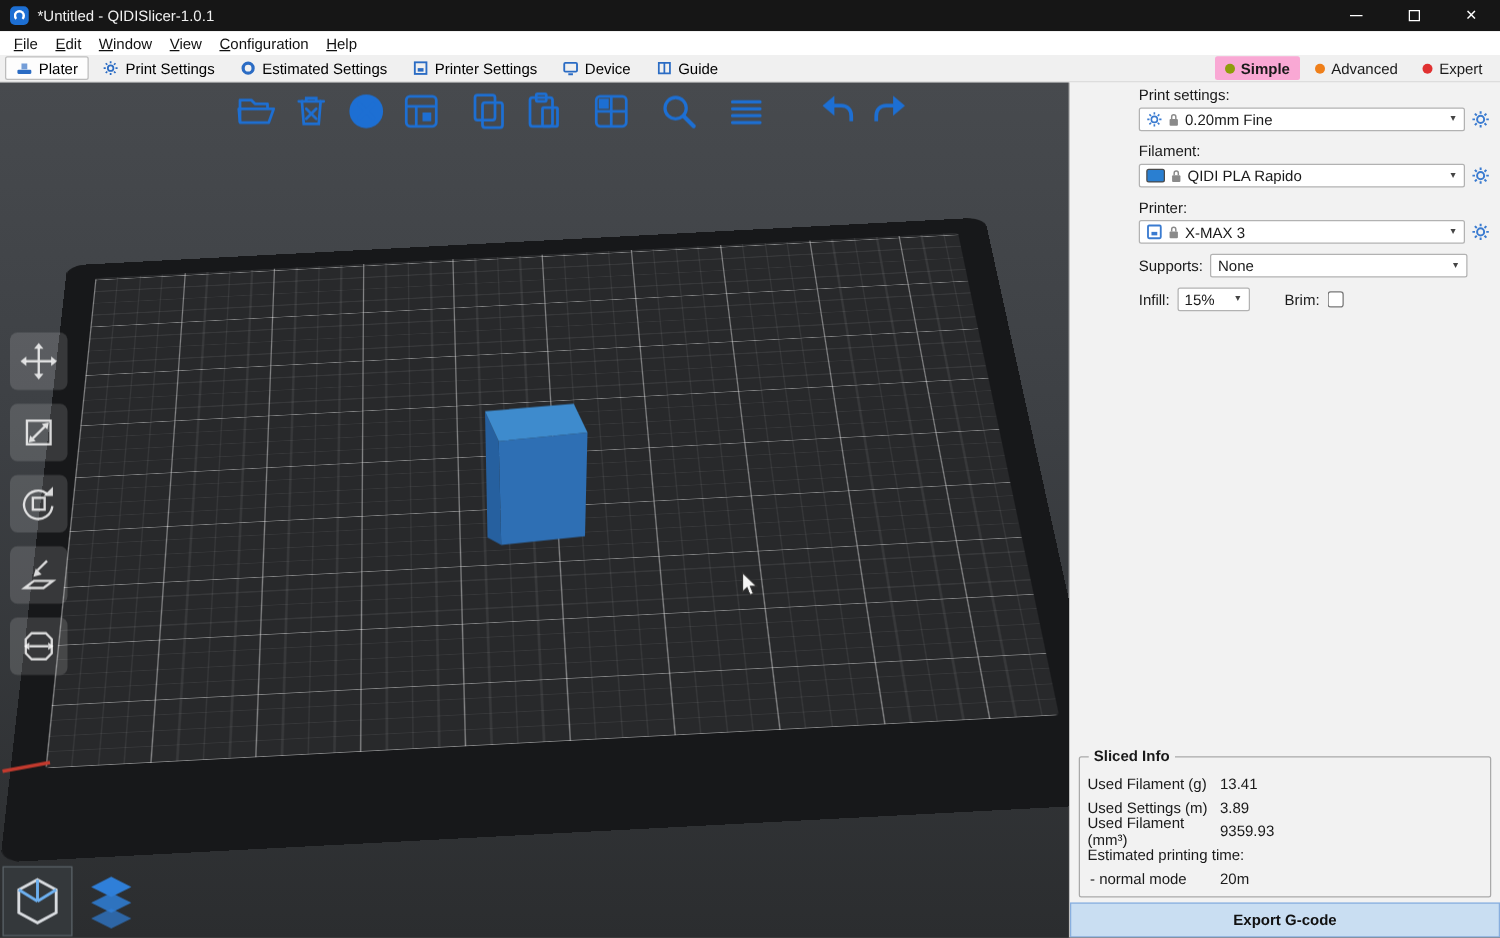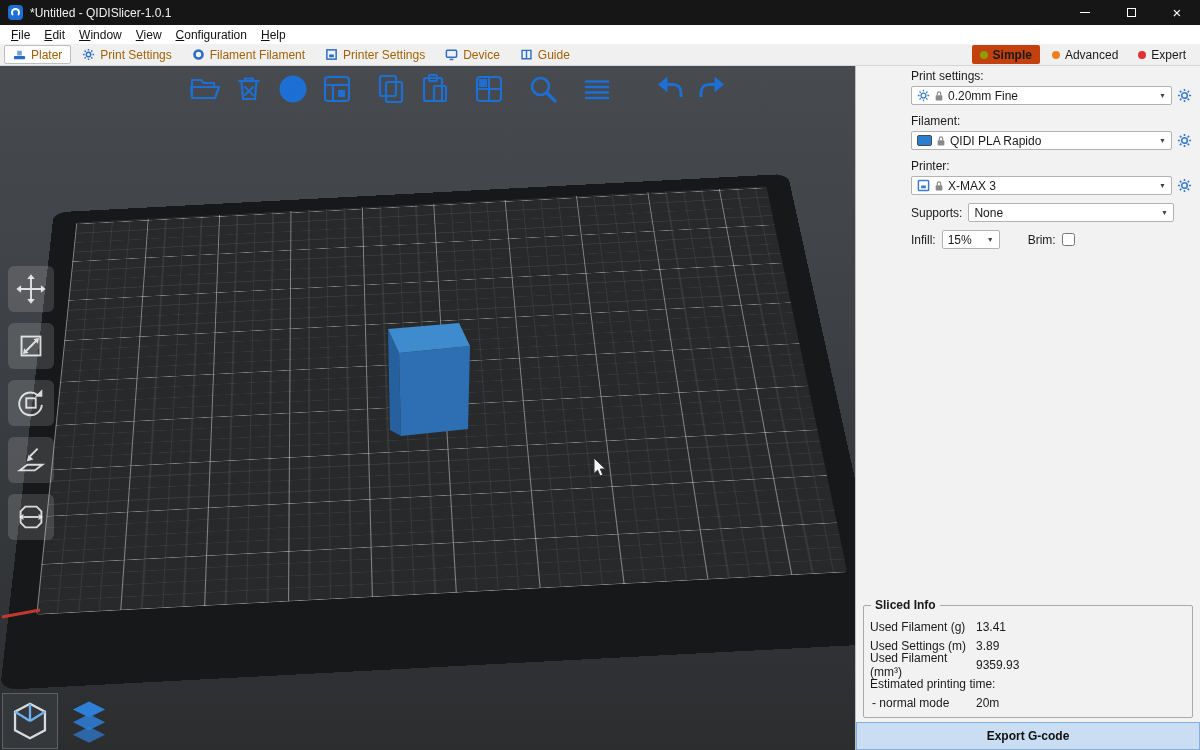--- a/index.html
+++ b/index.html
@@ -18,21 +18,21 @@
   .glyph-max { width:9px; height:9px; border:1px solid #fff; display:block; }
   .glyph-close { font-size:15px; line-height:1; }
 
   
   .menubar { flex:0 0 19px; background:#fff; display:flex; align-items:center; padding-left:4px; }
   .menu-item { display:inline-block; padding:1px 7px; color:#111; cursor:default; }
   .menu-item::first-letter { text-decoration:underline; }
 
   
   .tabbar { flex:0 0 22px; background:#f0f0f0; border-bottom:1px solid #d6d6d6; display:flex; align-items:center; padding:0 4px; }
-  .tab { display:flex; align-items:center; gap:5px; padding:2px 8px; height:19px; color:#a16207; border:1px solid transparent; border-radius:2px; margin-right:2px;justify-content:space-between; }
+  .tab { display:flex; align-items:center; gap:5px; padding:2px 8px; height:19px; color:#000000; border:1px solid transparent; border-radius:2px; margin-right:2px;justify-content:space-between; }
   .tab.active { background:#fdfdfd; border-color:#bdbdbd; }
   .tab svg { width:13px; height:13px; color:#2b6cc4; display:block; }
   .modes { margin-left:auto; display:flex; align-items:center; gap:4px; padding-right:2px; }
   .mode { display:flex; align-items:center; gap:5px; padding:2px 8px; height:19px; border-radius:2px; color:#1a1a1a; }
   .mode.active { font-weight:bold; }
   .mode-dot { width:8px; height:8px; border-radius:50%; flex:0 0 8px; }
 
   
   .content { flex:1; display:flex; min-height:0; }
 
@@ -144,21 +144,21 @@
       <svg viewBox="0 0 14 14" fill="none" stroke="currentColor" stroke-width="1.5">
           <circle cx="7" cy="7" r="2.4"></circle>
           <path d="M7 1v1.8M7 11.2V13M1 7h1.8M11.2 7H13M2.8 2.8l1.3 1.3M9.9 9.9l1.3 1.3M11.2 2.8L9.9 4.1M4.1 9.9l-1.3 1.3"></path>
         </svg>
       <span>Print Settings</span>
     </div>
     <div class="tab">
       <svg viewBox="0 0 14 14">
           <circle cx="7" cy="7" r="4.3" fill="none" stroke="currentColor" stroke-width="2.8"></circle>
         </svg>
-      <span>Filament Filament</span>
+      <span>Estimated Settings</span>
     </div>
     <div class="tab">
       <svg viewBox="0 0 14 14">
           <rect x="2" y="2" width="10" height="10" fill="none" stroke="currentColor" stroke-width="1.6"></rect>
           <rect x="4.5" y="7" width="5" height="3" fill="currentColor"></rect>
         </svg>
       <span>Printer Settings</span>
     </div>
     <div class="tab">
       <svg viewBox="0 0 14 14">
@@ -167,21 +167,21 @@
         </svg>
       <span>Device</span>
     </div>
     <div class="tab">
       <svg viewBox="0 0 14 14">
           <path d="M2.2 2.5H7v9H2.2zM7 2.5h4.8v9H7z" fill="none" stroke="currentColor" stroke-width="1.5"></path>
         </svg>
       <span>Guide</span>
     </div>
     <div class="modes">
-      <div class="mode active" style="background-color: #c2410c;">
+      <div class="mode active" style="background-color: #f9a8d4;">
         <span class="mode-dot" style="background-color: rgb(143, 157, 10);"></span>
         <span>Simple</span>
       </div>
       <div class="mode">
         <span class="mode-dot" style="background-color: rgb(239, 127, 26);"></span>
         <span>Advanced</span>
       </div>
       <div class="mode">
         <span class="mode-dot" style="background-color: rgb(224, 49, 49);"></span>
         <span>Expert</span>

